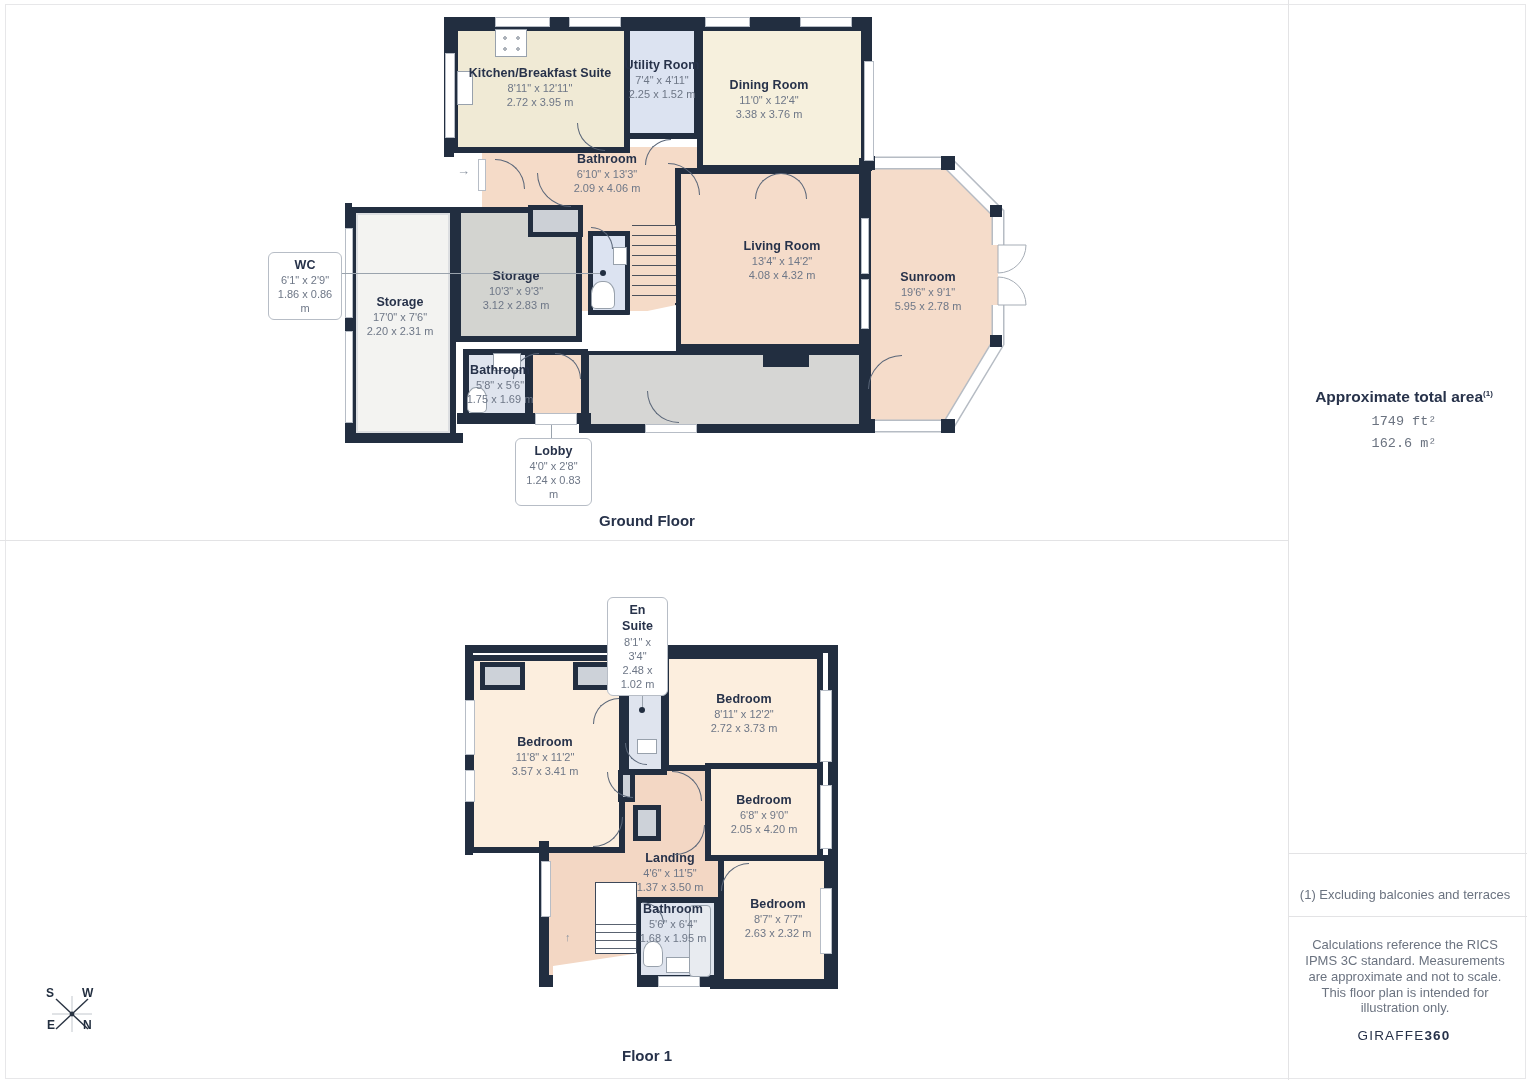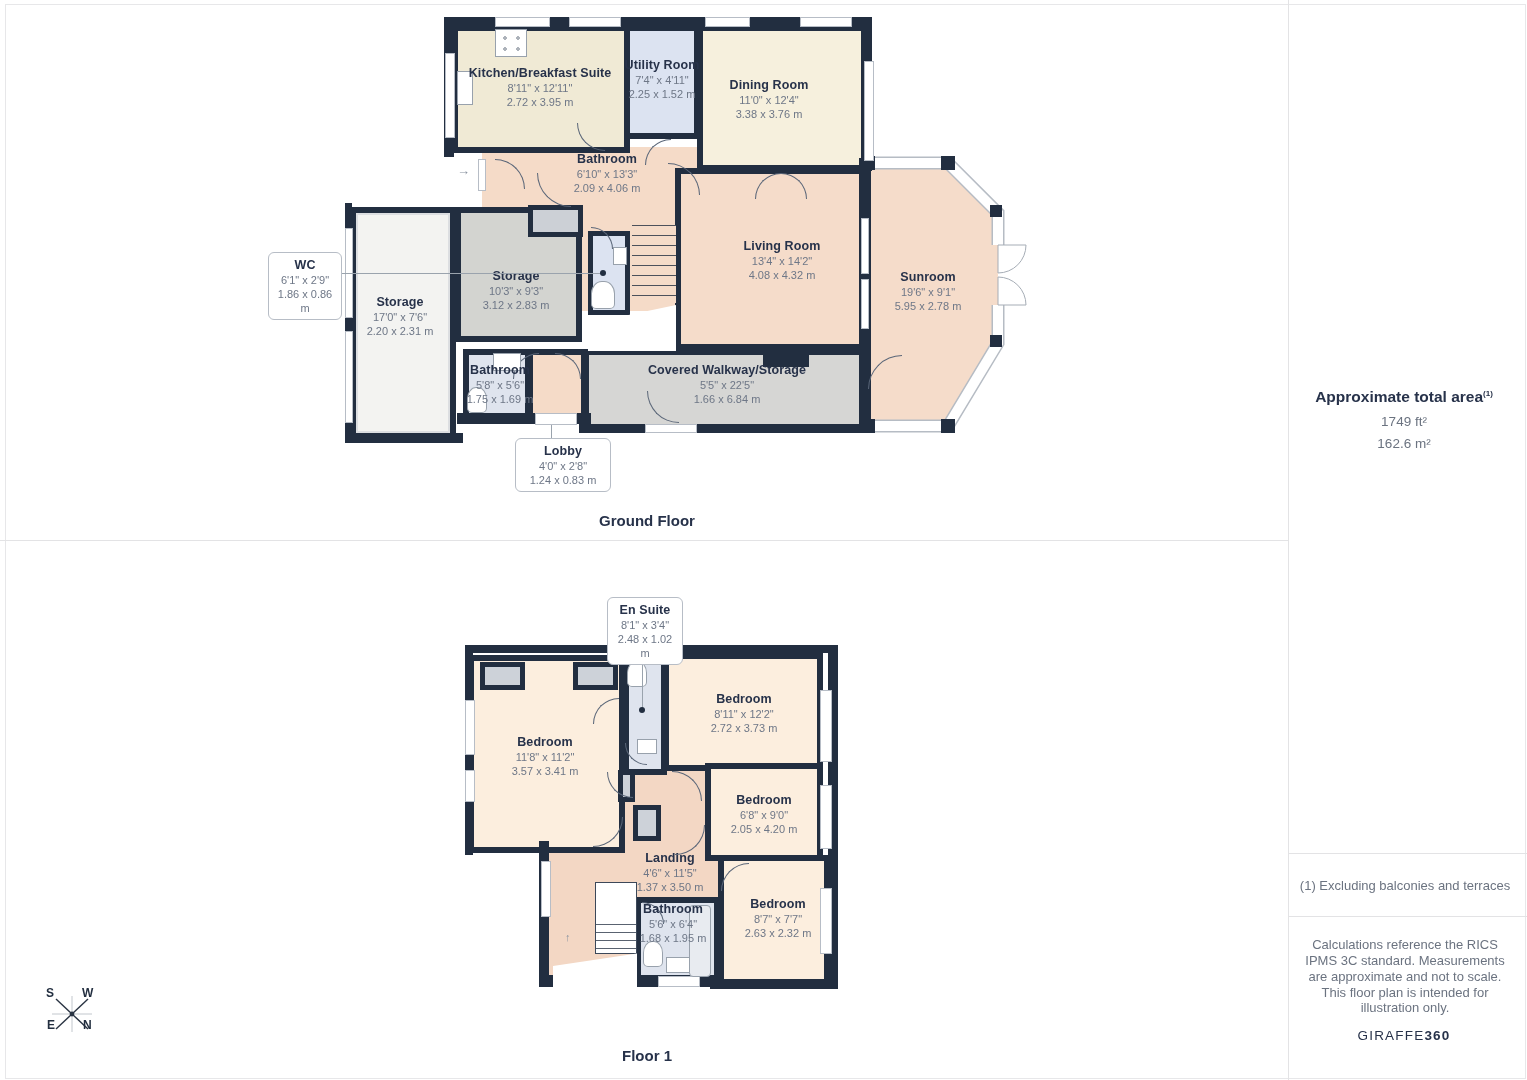--- a/index.html
+++ b/index.html
@@ -38,22 +38,22 @@
   .rdim  { font-size:11px; color:#6e7787; line-height:1.28; }
   .callout { position:absolute; background:#fff; border:1px solid #b7bdc6; border-radius:6px;
     text-align:center; padding:4px 8px; z-index:40; }
   .leader { position:absolute; background:#9aa3ad; z-index:35; }
   .ldot { position:absolute; width:6px; height:6px; border-radius:50%; background:#222e40; z-index:36; }
   .floor-title { position:absolute; transform:translate(-50%,-50%); font-weight:700; font-size:15px; color:#27324a; }
   .glyph { position:absolute; color:#8a93a0; font-size:13px; z-index:25; }
   
   .sb-title { position:absolute; transform:translate(-50%,0); font-weight:700; font-size:15.5px; color:#27324a; white-space:nowrap; }
   .sb-title sup { font-size:8px; }
-  .sb-val { position:absolute; transform:translate(-50%,0); font-size:13.5px; color:#6b7380; }
-  .sb-note { position:absolute; transform:translate(-50%,0); font-size:13px; color:#6b7380; white-space:nowrap; }
+  .sb-val { position:absolute; transform:translate(-50%,0); font-size:13.5px; color:#6b7380;font-family:Liberation Mono, monospace; }
+  .sb-note { position:absolute; transform:translate(-50%,0); font-size:13px; color:#6b7380; white-space:nowrap;margin-top:9px; }
   .sb-disc { position:absolute; width:200px; text-align:center; font-size:13px; color:#6b7380; line-height:1.22; }
   .brand { position:absolute; transform:translate(-50%,0); font-size:13.5px; color:#27324a; letter-spacing:1.2px; }
   .brand b { font-weight:700; }
   .compass { position:absolute; width:64px; height:52px; }
   .compass span { position:absolute; font-weight:700; font-size:12px; color:#232f40; }
 </style>
 </head>
 <body>
 
 <div class="page">
@@ -182,36 +182,31 @@
     <div class="rlabel" style="left:583px;top:278px">
       <div class="rname">Sunroom</div>
       <div class="rdim">19'6" x 9'1"</div>
       <div class="rdim">5.95 x 2.78 m</div>
     </div>
     <div class="rlabel" style="left:155px;top:371px">
       <div class="rname">Bathroom</div>
       <div class="rdim">5'8" x 5'6"</div>
       <div class="rdim">1.75 x 1.69 m</div>
     </div>
-    <div class="rlabel" style="left:382px;top:371px">
-      <div class="rname">Covered Walkway/Storage</div>
-      <div class="rdim">5'5" x 22'5"</div>
-      <div class="rdim">1.66 x 6.84 m</div>
-    </div>
 
     <div class="leader" style="left:-5px;top:260px;width:263px;height:1px"></div>
     <div class="ldot" style="left:255px;top:257px"></div>
     <div class="callout" style="left:-77px;top:239px;width:74px">
       <div class="rname">WC</div>
       <div class="rdim">6'1" x 2'9"</div>
       <div class="rdim">1.86 x 0.86 m</div>
     </div>
 
     <div class="leader" style="left:206px;top:412px;width:1px;height:14px"></div>
-    <div class="callout" style="left:170px;top:425px;width:96px">
+    <div class="callout" style="left:170px;top:425px;width:77px">
       <div class="rname">Lobby</div>
       <div class="rdim">4'0" x 2'8"</div>
       <div class="rdim">1.24 x 0.83 m</div>
     </div>
   </div>
 
   <div class="floor-title" style="left:647px;top:520px">Ground Floor</div>
 
   <div class="plan" style="left:465px;top:645px;width:380px;height:347px">
 
@@ -293,21 +288,21 @@
       <div class="rdim">1.68 x 1.95 m</div>
     </div>
     <div class="rlabel" style="left:313px;top:273px">
       <div class="rname">Bedroom</div>
       <div class="rdim">8'7" x 7'7"</div>
       <div class="rdim">2.63 x 2.32 m</div>
     </div>
 
     <div class="leader" style="left:177px;top:-2px;width:1px;height:68px"></div>
     <div class="ldot" style="left:174px;top:62px"></div>
-    <div class="callout" style="left:142px;top:-48px;width:76px">
+    <div class="callout" style="left:142px;top:-48px;width:61px">
       <div class="rname">En Suite</div>
       <div class="rdim">8'1" x 3'4"</div>
       <div class="rdim">2.48 x 1.02 m</div>
     </div>
   </div>
 
   <div class="floor-title" style="left:647px;top:1055px">Floor 1</div>
 
   <div class="compass" style="left:40px;top:988px">
     <svg width="64" height="52" style="position:absolute;left:0;top:0">

